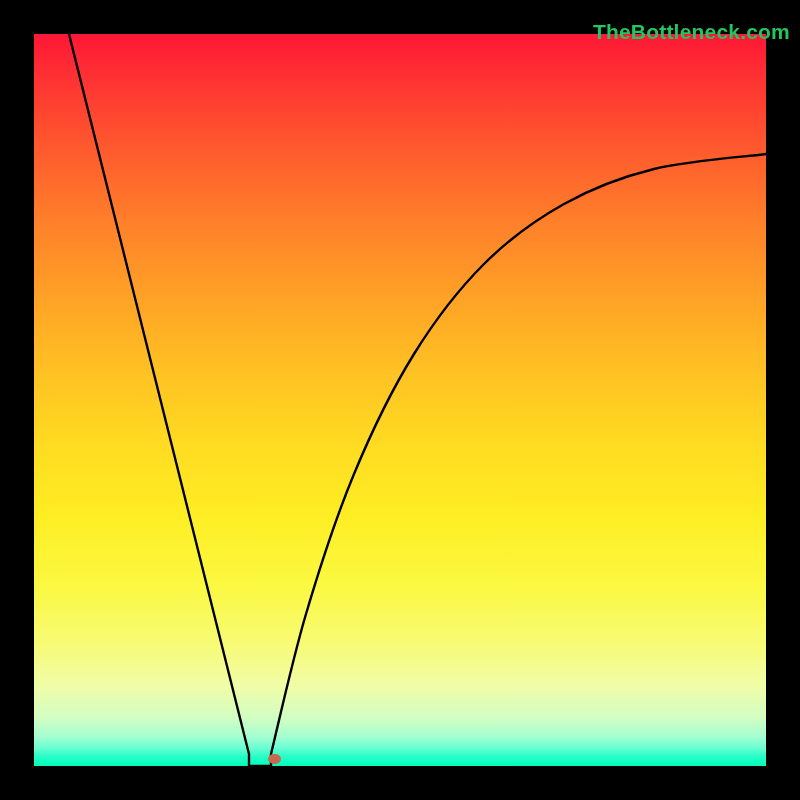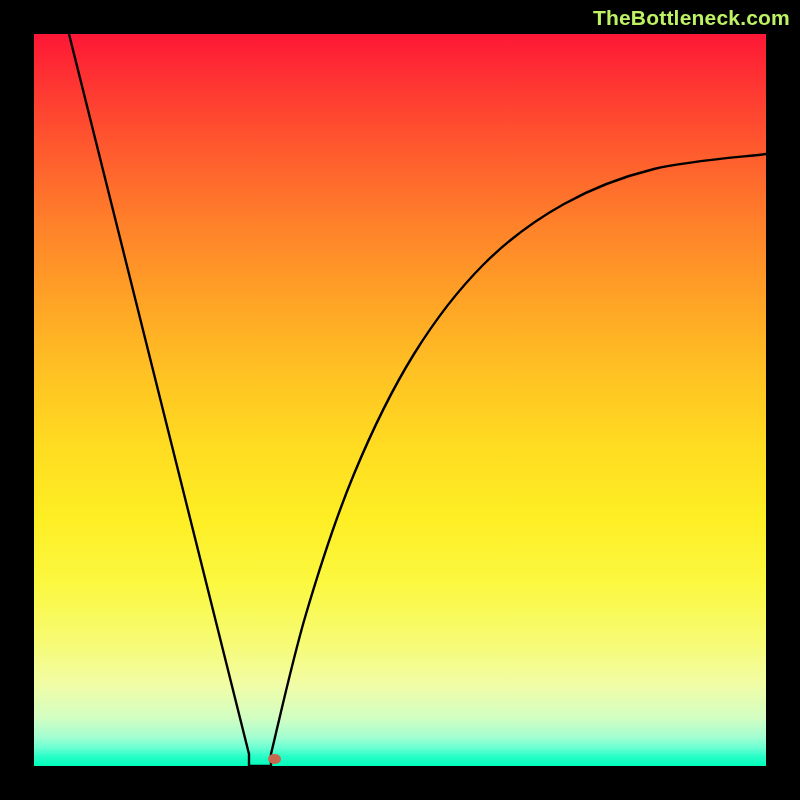--- a/index.html
+++ b/index.html
@@ -60,26 +60,26 @@
   }
   .marker {
     position: absolute;
     width: 13px;
     height: 10px;
     border-radius: 6px / 5px;
     background: #c7694e;
   }
   .watermark {
     position: absolute;
-    top: 6px;
+    top: 20px;
     right: 10px;
     font-family: Arial, Helvetica, sans-serif;
     font-size: 21px;
     font-weight: 600;
-    color: #bef264;
+    color: #22c55e;
     letter-spacing: 0.2px;
   }
 </style>
 </head>
 <body>
 
 <div class="frame">
 
   <div class="plot-area">
     <div class="gradient-bg"></div>

